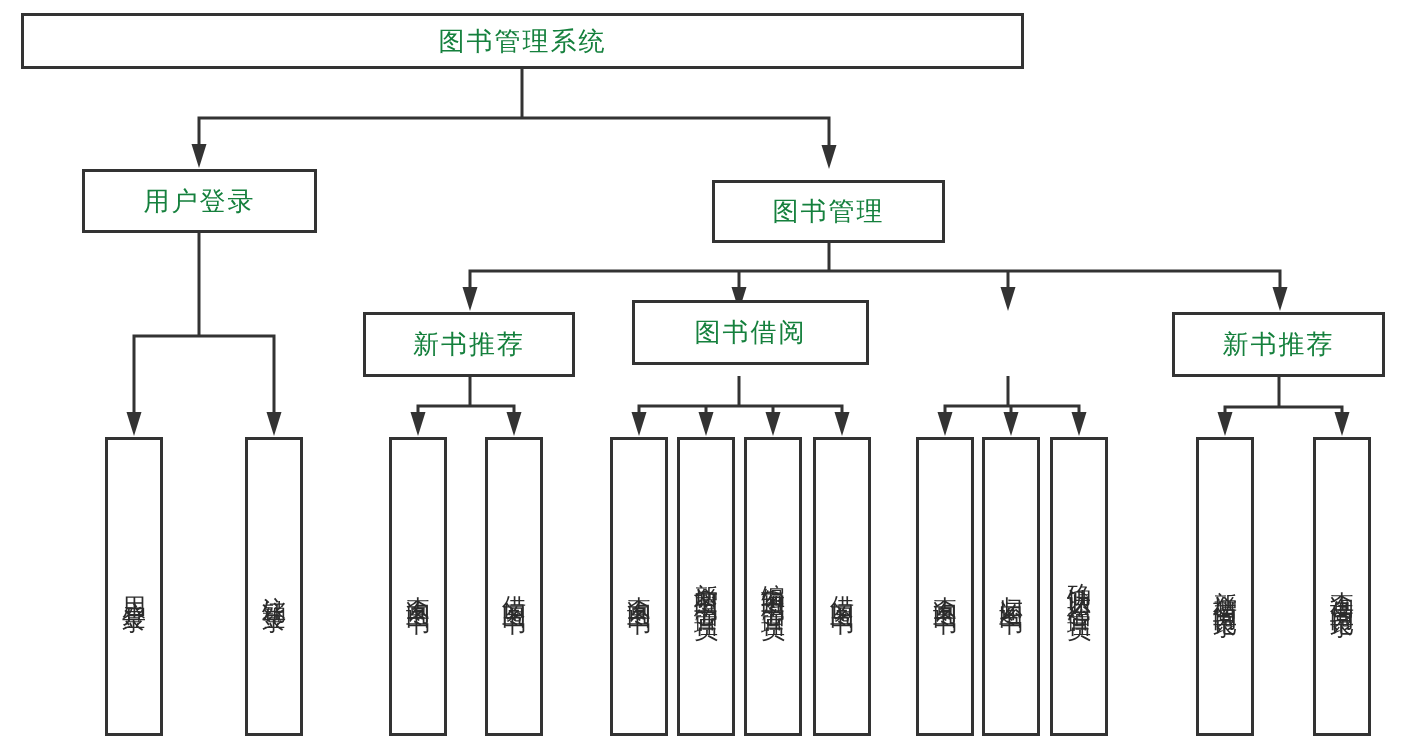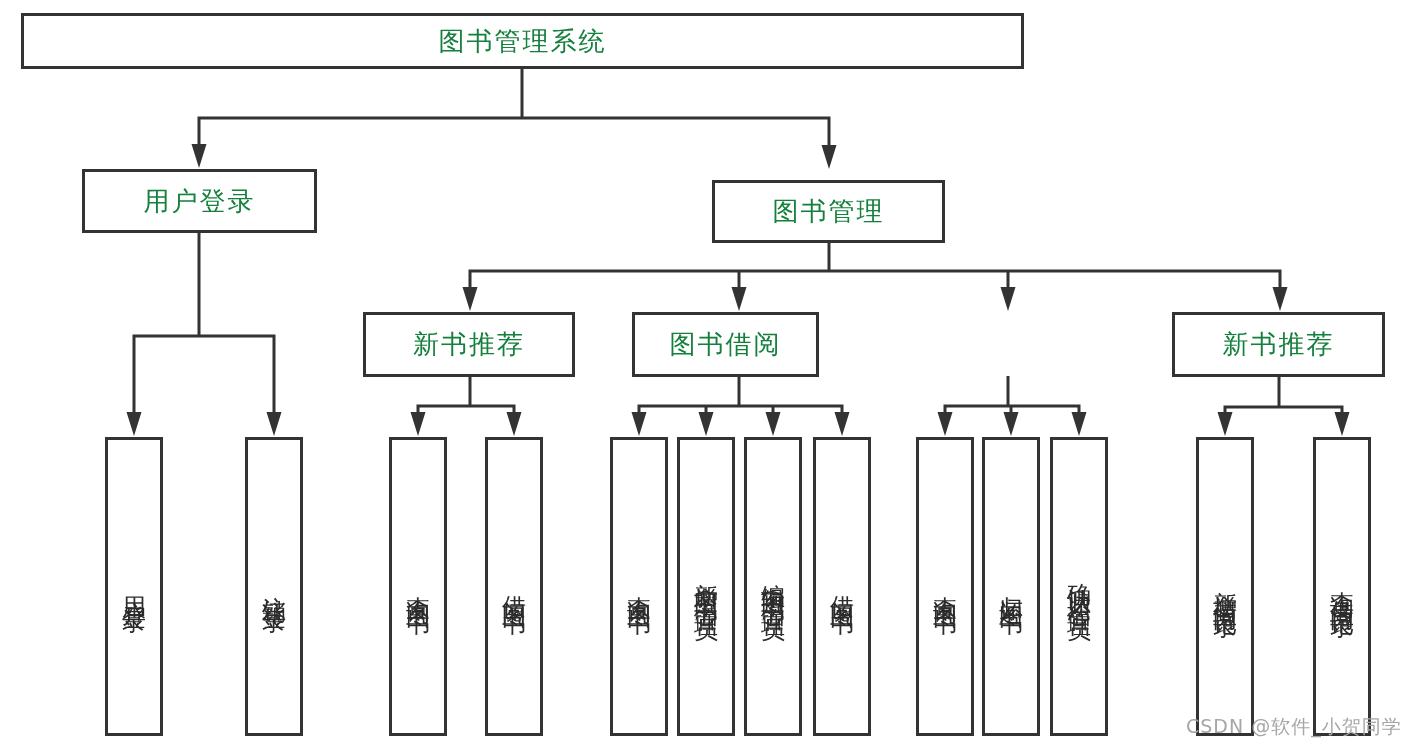--- a/index.html
+++ b/index.html
@@ -111,21 +111,21 @@
   <div class="node hbox" style="left:82px;top:169px;width:235px;height:64px">
     <span>用户登录</span>
   </div>
   <div class="node hbox" style="left:712px;top:180px;width:233px;height:63px">
     <span>图书管理</span>
   </div>
 
   <div class="node hbox" style="left:363px;top:312px;width:212px;height:65px">
     <span>新书推荐</span>
   </div>
-  <div class="node hbox" style="left:632px;top:312px;width:187px;height:65px">
+  <div class="node hbox" style="left:632px;top:300px;width:237px;height:65px">
     <span>图书借阅</span>
   </div>
   <div class="node hbox" style="left:1172px;top:312px;width:213px;height:65px">
     <span>新书推荐</span>
   </div>
 
   <div class="leaf" style="left:105px">
     <span>用户登录</span>
   </div>
   <div class="leaf" style="left:245px">
@@ -158,15 +158,14 @@
   <div class="leaf" style="left:1050px">
     <span>确认归还（管理员）</span>
   </div>
   <div class="leaf" style="left:1196px">
     <span>新增借阅记录</span>
   </div>
   <div class="leaf" style="left:1313px">
     <span>查询借阅记录</span>
   </div>
 
-  <div class="watermark">CSDN @软件_小贺同学</div>
 
 </div>
 
 </body></html>

